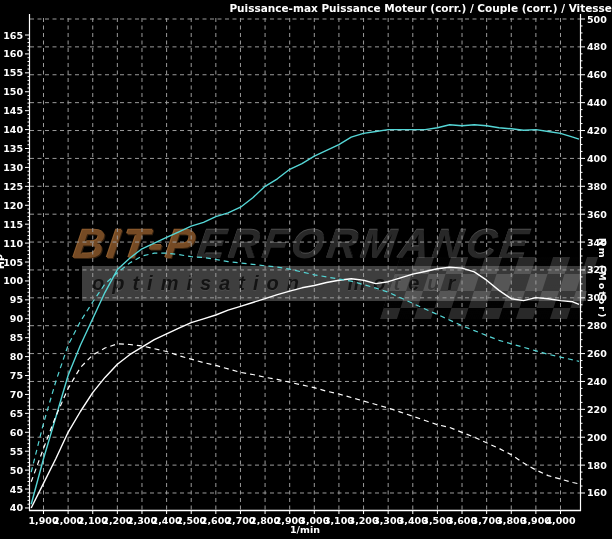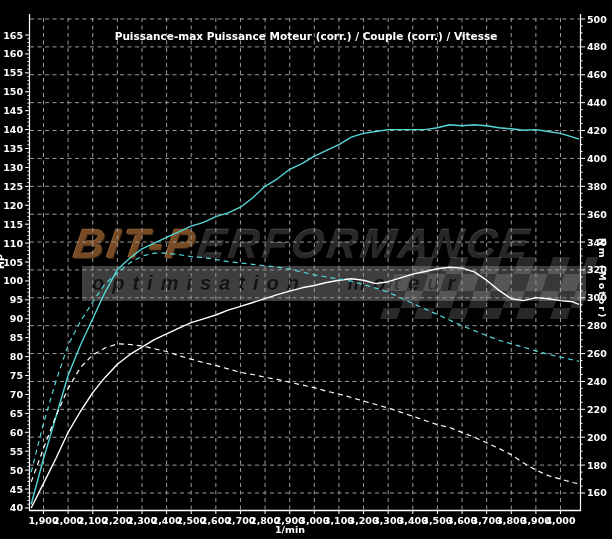--- a/index.html
+++ b/index.html
@@ -1,35 +1,35 @@
 <!DOCTYPE html>
 <html><head>
 <meta charset="utf-8">
 <style>
   html,body{margin:0;padding:0;background:#000;width:612px;height:539px;overflow:hidden;}
   .stage{position:relative;width:612px;height:539px;background:#000;font-family:"DejaVu Sans",sans-serif;}
-  .title{position:absolute;top:2px;left:0;width:612px;text-align:center;
-         font:bold 10.5px "DejaVu Sans",sans-serif;color:#fff;letter-spacing:0;margin-top:28px;}
+  .title{position:absolute;top:2px;left:0;width:612px;text-align:right;
+         font:bold 10.5px "DejaVu Sans",sans-serif;color:#fff;letter-spacing:0;}
   
   .wm-logo{position:absolute;left:74px;top:221px;width:525px;height:50px;
            font:italic 800 41px "Liberation Sans",sans-serif;letter-spacing:3px;
            transform:skewX(-8deg) scaleX(1.03);transform-origin:left center;white-space:nowrap;}
   .wm-brand1{color:#754a24;text-shadow:1px 1px 0 #33200e,-1px -1px 0 #8d5c2e;}
   .wm-brand2{color:#282828;text-shadow:1px 1px 0 #000,0 -1px 0 #4c4c4c;}
   .wm-band{position:absolute;left:82px;top:266px;width:504px;height:35px;background:rgba(104,104,104,.60);}
   .wm-band span{display:block;font:italic 700 20px "Liberation Sans",sans-serif;color:#131313;
                 letter-spacing:8px;line-height:35px;padding-left:10px;white-space:pre;
                 text-shadow:0 1px 0 rgba(255,255,255,.07);}
   .wm-checker{position:absolute;left:390px;top:257px;width:198px;height:62px;
               background-image:conic-gradient(rgba(150,150,150,.32) 0 90deg,rgba(12,12,12,.15) 90deg 180deg,
                                rgba(150,150,150,.32) 180deg 270deg,rgba(12,12,12,.15) 270deg 360deg);
               background-size:34px 34px;transform:skewX(-18deg);opacity:.85;}
   svg#chart-svg{position:absolute;left:0;top:0;}
   .tick-label{font:bold 9.5px "DejaVu Sans",sans-serif;fill:#fff;}
-  .xlabel{position:absolute;left:275px;top:524px;width:60px;text-align:left;
+  .xlabel{position:absolute;left:275px;top:524px;width:60px;text-align:center;
           font:bold 9.5px "DejaVu Sans",sans-serif;color:#fff;}
   .ylabel-left{position:absolute;left:-14px;top:255px;width:30px;height:13px;
                transform:rotate(-90deg);transform-origin:center;text-align:center;
                font:bold 9.5px "DejaVu Sans",sans-serif;color:#fff;}
   .ylabel-right{position:absolute;left:546px;top:272px;width:110px;height:13px;
                 transform:rotate(90deg);transform-origin:center;text-align:center;letter-spacing:2px;
                 font:bold 9.5px "DejaVu Sans",sans-serif;color:#fff;}
 </style>
 </head>
 <body>

